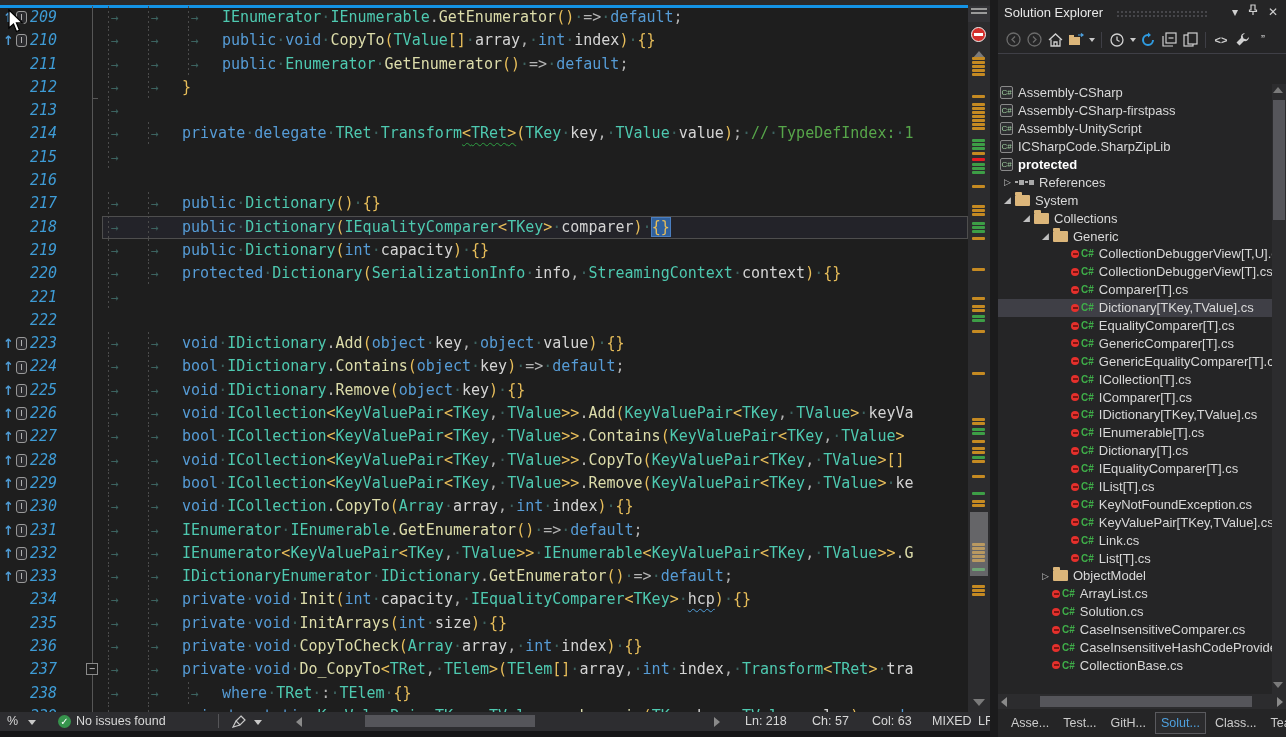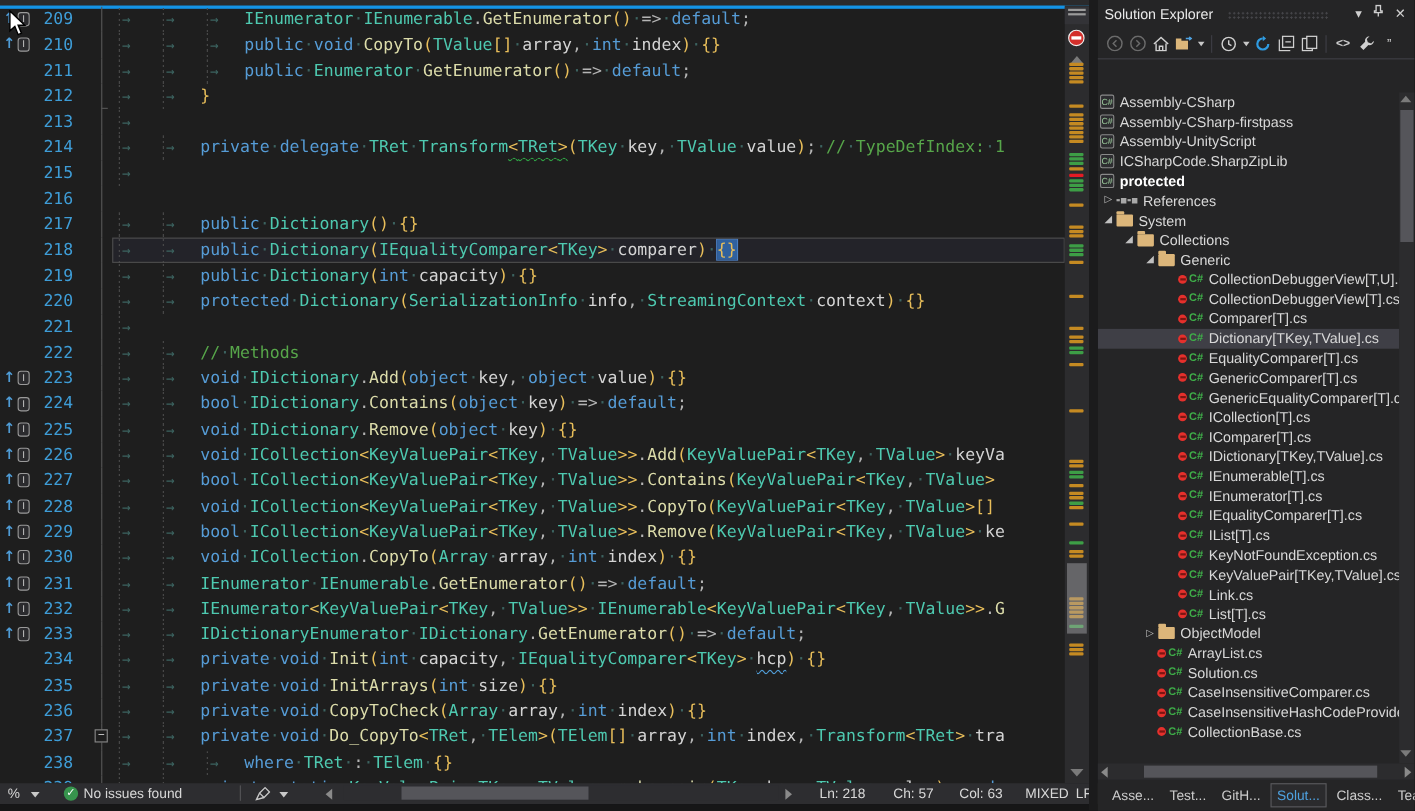--- a/index.html
+++ b/index.html
@@ -8,21 +8,21 @@
 
   
   #editor-wrap { position:absolute; left:0; top:0; width:990px; height:712px; background:#1e1e1e; }
   #top-edge { position:absolute; left:0; top:0; width:990px; height:5px; background:#2a2a2c; }
   #top-accent { position:absolute; left:0; top:5px; width:990px; height:3px; background:var(--accent); }
   #code-lines { position:absolute; left:0; top:6px; width:968px; height:706px; overflow:hidden; }
   .line { display:flex; height:23.3px; line-height:23.3px; font-family:"DejaVu Sans Mono",monospace; font-size:15px; white-space:pre; }
   .gm { width:30px; flex:0 0 30px; display:flex; align-items:center; }
   .ov-arrow { color:#4f9cd6; font-weight:bold; font-size:13px; margin-left:3px; font-family:"DejaVu Sans",sans-serif; }
   .ov-box { display:inline-block; width:11px; height:13px; border:1px solid #9a9a9a; border-radius:3px; background:#2b2b2e; color:#c8c8c8; font-size:9px; line-height:11px; text-align:center; margin-left:2px; font-family:"Liberation Sans",sans-serif; }
-  .num { width:52px; flex:0 0 52px; text-align:center; padding-right:6px; color:var(--linenum); }
+  .num { width:52px; flex:0 0 52px; text-align:left; padding-right:6px; color:var(--linenum);font-style:italic; }
   .oc { width:20px; flex:0 0 20px; position:relative; background:linear-gradient(#565656,#565656) 10px 0/1px 100% no-repeat; }
   .tick { position:absolute; left:10px; bottom:0; width:6px; height:1px; background:#565656; }
   .foldbox { position:absolute; left:4px; top:5px; width:12px; height:12px; border:1px solid #8a8a8a; background:#1e1e1e; color:#cccccc; font-size:10px; line-height:10px; text-align:center; z-index:2; }
   .code { flex:1; min-width:0; }
   .icell { display:inline-block; width:40px; color:#3c6360; background:repeating-linear-gradient(to bottom,#4b4b4b 0 2px,transparent 2px 5px) 6px 0/1px 100% no-repeat; padding-left:9px; font-size:13px; }
   .sp { color:#3c6360; }
   .tok.k { color:var(--kw); } .tok.t { color:var(--type); } .tok.m { color:var(--method); }
   .tok.p { color:var(--param); } .tok.o { color:var(--punct); } .tok.b { color:var(--brace); }
   .tok.c { color:var(--comment); }
   .tok.sel { background:var(--selection); outline:1px solid #4a7ec0; }
@@ -115,21 +115,21 @@
         <div class="line"><div class="gm"></div><div class="num">212</div><div class="oc"><div class="tick"></div></div><div class="code"><span class="icell">→</span><span class="icell">→</span><span class="tok b">}</span></div></div>
         <div class="line"><div class="gm"></div><div class="num">213</div><div class="oc"></div><div class="code"><span class="icell">→</span></div></div>
         <div class="line"><div class="gm"></div><div class="num">214</div><div class="oc"></div><div class="code"><span class="icell">→</span><span class="icell">→</span><span class="tok k">private</span><span class="sp">·</span><span class="tok k">delegate</span><span class="sp">·</span><span class="tok t">TRet</span><span class="sp">·</span><span class="tok t">Transform</span><span class="tok b sqg">&lt;</span><span class="tok t sqg">TRet</span><span class="tok b sqg">&gt;</span><span class="tok b">(</span><span class="tok t">TKey</span><span class="sp">·</span><span class="tok p">key</span><span class="tok o">,</span><span class="sp">·</span><span class="tok t">TValue</span><span class="sp">·</span><span class="tok p">value</span><span class="tok b">)</span><span class="tok o">;</span><span class="sp">·</span><span class="tok c">//</span><span class="sp">·</span><span class="tok c">TypeDefIndex:</span><span class="sp">·</span><span class="tok c">1</span></div></div>
         <div class="line"><div class="gm"></div><div class="num">215</div><div class="oc"></div><div class="code"><span class="icell">→</span></div></div>
         <div class="line"><div class="gm"></div><div class="num">216</div><div class="oc"></div></div>
         <div class="line"><div class="gm"></div><div class="num">217</div><div class="oc"></div><div class="code"><span class="icell">→</span><span class="icell">→</span><span class="tok k">public</span><span class="sp">·</span><span class="tok t">Dictionary</span><span class="tok b">()</span><span class="sp">·</span><span class="tok b">{}</span></div></div>
         <div class="line"><div class="gm"></div><div class="num">218</div><div class="oc"></div><div class="code current"><span class="icell">→</span><span class="icell">→</span><span class="tok k">public</span><span class="sp">·</span><span class="tok t">Dictionary</span><span class="tok b">(</span><span class="tok t">IEqualityComparer</span><span class="tok b">&lt;</span><span class="tok t">TKey</span><span class="tok b">&gt;</span><span class="sp">·</span><span class="tok p">comparer</span><span class="tok b">)</span><span class="sp">·</span><span class="tok b sel">{}</span></div></div>
         <div class="line"><div class="gm"></div><div class="num">219</div><div class="oc"></div><div class="code"><span class="icell">→</span><span class="icell">→</span><span class="tok k">public</span><span class="sp">·</span><span class="tok t">Dictionary</span><span class="tok b">(</span><span class="tok k">int</span><span class="sp">·</span><span class="tok p">capacity</span><span class="tok b">)</span><span class="sp">·</span><span class="tok b">{}</span></div></div>
         <div class="line"><div class="gm"></div><div class="num">220</div><div class="oc"></div><div class="code"><span class="icell">→</span><span class="icell">→</span><span class="tok k">protected</span><span class="sp">·</span><span class="tok t">Dictionary</span><span class="tok b">(</span><span class="tok t">SerializationInfo</span><span class="sp">·</span><span class="tok p">info</span><span class="tok o">,</span><span class="sp">·</span><span class="tok t">StreamingContext</span><span class="sp">·</span><span class="tok p">context</span><span class="tok b">)</span><span class="sp">·</span><span class="tok b">{}</span></div></div>
         <div class="line"><div class="gm"></div><div class="num">221</div><div class="oc"></div><div class="code"><span class="icell">→</span></div></div>
-        <div class="line"><div class="gm"></div><div class="num">222</div><div class="oc"></div><div class="code"><span class="icell">→</span><span class="icell">→</span><span class="tok c">//</span><span class="sp">·</span><span class="tok c">Methods</span></div></div>
+        <div class="line"><div class="gm"></div><div class="num">222</div><div class="oc"></div></div>
         <div class="line"><div class="gm"><span class="ov-arrow">↑</span><span class="ov-box">I</span></div><div class="num">223</div><div class="oc"></div><div class="code"><span class="icell">→</span><span class="icell">→</span><span class="tok k">void</span><span class="sp">·</span><span class="tok t">IDictionary</span><span class="tok o">.</span><span class="tok m">Add</span><span class="tok b">(</span><span class="tok k">object</span><span class="sp">·</span><span class="tok p">key</span><span class="tok o">,</span><span class="sp">·</span><span class="tok k">object</span><span class="sp">·</span><span class="tok p">value</span><span class="tok b">)</span><span class="sp">·</span><span class="tok b">{}</span></div></div>
         <div class="line"><div class="gm"><span class="ov-arrow">↑</span><span class="ov-box">I</span></div><div class="num">224</div><div class="oc"></div><div class="code"><span class="icell">→</span><span class="icell">→</span><span class="tok k">bool</span><span class="sp">·</span><span class="tok t">IDictionary</span><span class="tok o">.</span><span class="tok m">Contains</span><span class="tok b">(</span><span class="tok k">object</span><span class="sp">·</span><span class="tok p">key</span><span class="tok b">)</span><span class="sp">·</span><span class="tok o">=&gt;</span><span class="sp">·</span><span class="tok k">default</span><span class="tok o">;</span></div></div>
         <div class="line"><div class="gm"><span class="ov-arrow">↑</span><span class="ov-box">I</span></div><div class="num">225</div><div class="oc"></div><div class="code"><span class="icell">→</span><span class="icell">→</span><span class="tok k">void</span><span class="sp">·</span><span class="tok t">IDictionary</span><span class="tok o">.</span><span class="tok m">Remove</span><span class="tok b">(</span><span class="tok k">object</span><span class="sp">·</span><span class="tok p">key</span><span class="tok b">)</span><span class="sp">·</span><span class="tok b">{}</span></div></div>
         <div class="line"><div class="gm"><span class="ov-arrow">↑</span><span class="ov-box">I</span></div><div class="num">226</div><div class="oc"></div><div class="code"><span class="icell">→</span><span class="icell">→</span><span class="tok k">void</span><span class="sp">·</span><span class="tok t">ICollection</span><span class="tok b">&lt;</span><span class="tok t">KeyValuePair</span><span class="tok b">&lt;</span><span class="tok t">TKey</span><span class="tok o">,</span><span class="sp">·</span><span class="tok t">TValue</span><span class="tok b">&gt;&gt;</span><span class="tok o">.</span><span class="tok m">Add</span><span class="tok b">(</span><span class="tok t">KeyValuePair</span><span class="tok b">&lt;</span><span class="tok t">TKey</span><span class="tok o">,</span><span class="sp">·</span><span class="tok t">TValue</span><span class="tok b">&gt;</span><span class="sp">·</span><span class="tok p">keyVa</span></div></div>
         <div class="line"><div class="gm"><span class="ov-arrow">↑</span><span class="ov-box">I</span></div><div class="num">227</div><div class="oc"></div><div class="code"><span class="icell">→</span><span class="icell">→</span><span class="tok k">bool</span><span class="sp">·</span><span class="tok t">ICollection</span><span class="tok b">&lt;</span><span class="tok t">KeyValuePair</span><span class="tok b">&lt;</span><span class="tok t">TKey</span><span class="tok o">,</span><span class="sp">·</span><span class="tok t">TValue</span><span class="tok b">&gt;&gt;</span><span class="tok o">.</span><span class="tok m">Contains</span><span class="tok b">(</span><span class="tok t">KeyValuePair</span><span class="tok b">&lt;</span><span class="tok t">TKey</span><span class="tok o">,</span><span class="sp">·</span><span class="tok t">TValue</span><span class="tok b">&gt;</span></div></div>
         <div class="line"><div class="gm"><span class="ov-arrow">↑</span><span class="ov-box">I</span></div><div class="num">228</div><div class="oc"></div><div class="code"><span class="icell">→</span><span class="icell">→</span><span class="tok k">void</span><span class="sp">·</span><span class="tok t">ICollection</span><span class="tok b">&lt;</span><span class="tok t">KeyValuePair</span><span class="tok b">&lt;</span><span class="tok t">TKey</span><span class="tok o">,</span><span class="sp">·</span><span class="tok t">TValue</span><span class="tok b">&gt;&gt;</span><span class="tok o">.</span><span class="tok m">CopyTo</span><span class="tok b">(</span><span class="tok t">KeyValuePair</span><span class="tok b">&lt;</span><span class="tok t">TKey</span><span class="tok o">,</span><span class="sp">·</span><span class="tok t">TValue</span><span class="tok b">&gt;[]</span></div></div>
         <div class="line"><div class="gm"><span class="ov-arrow">↑</span><span class="ov-box">I</span></div><div class="num">229</div><div class="oc"></div><div class="code"><span class="icell">→</span><span class="icell">→</span><span class="tok k">bool</span><span class="sp">·</span><span class="tok t">ICollection</span><span class="tok b">&lt;</span><span class="tok t">KeyValuePair</span><span class="tok b">&lt;</span><span class="tok t">TKey</span><span class="tok o">,</span><span class="sp">·</span><span class="tok t">TValue</span><span class="tok b">&gt;&gt;</span><span class="tok o">.</span><span class="tok m">Remove</span><span class="tok b">(</span><span class="tok t">KeyValuePair</span><span class="tok b">&lt;</span><span class="tok t">TKey</span><span class="tok o">,</span><span class="sp">·</span><span class="tok t">TValue</span><span class="tok b">&gt;</span><span class="sp">·</span><span class="tok p">ke</span></div></div>
         <div class="line"><div class="gm"><span class="ov-arrow">↑</span><span class="ov-box">I</span></div><div class="num">230</div><div class="oc"></div><div class="code"><span class="icell">→</span><span class="icell">→</span><span class="tok k">void</span><span class="sp">·</span><span class="tok t">ICollection</span><span class="tok o">.</span><span class="tok m">CopyTo</span><span class="tok b">(</span><span class="tok t">Array</span><span class="sp">·</span><span class="tok p">array</span><span class="tok o">,</span><span class="sp">·</span><span class="tok k">int</span><span class="sp">·</span><span class="tok p">index</span><span class="tok b">)</span><span class="sp">·</span><span class="tok b">{}</span></div></div>
         <div class="line"><div class="gm"><span class="ov-arrow">↑</span><span class="ov-box">I</span></div><div class="num">231</div><div class="oc"></div><div class="code"><span class="icell">→</span><span class="icell">→</span><span class="tok t">IEnumerator</span><span class="sp">·</span><span class="tok t">IEnumerable</span><span class="tok o">.</span><span class="tok m">GetEnumerator</span><span class="tok b">()</span><span class="sp">·</span><span class="tok o">=&gt;</span><span class="sp">·</span><span class="tok k">default</span><span class="tok o">;</span></div></div>
         <div class="line"><div class="gm"><span class="ov-arrow">↑</span><span class="ov-box">I</span></div><div class="num">232</div><div class="oc"></div><div class="code"><span class="icell">→</span><span class="icell">→</span><span class="tok t">IEnumerator</span><span class="tok b">&lt;</span><span class="tok t">KeyValuePair</span><span class="tok b">&lt;</span><span class="tok t">TKey</span><span class="tok o">,</span><span class="sp">·</span><span class="tok t">TValue</span><span class="tok b">&gt;&gt;</span><span class="sp">·</span><span class="tok t">IEnumerable</span><span class="tok b">&lt;</span><span class="tok t">KeyValuePair</span><span class="tok b">&lt;</span><span class="tok t">TKey</span><span class="tok o">,</span><span class="sp">·</span><span class="tok t">TValue</span><span class="tok b">&gt;&gt;</span><span class="tok o">.</span><span class="tok m">G</span></div></div>
@@ -484,21 +484,21 @@
           </span>
           <span class="lbl">IEnumerable[T].cs</span>
         </div>
         <div class="trow" style="padding-left: 73px;">
           <span class="tree-icon">
             <span class="file-ic">
               <span class="lock-dot"></span>
               <span class="cs-mark">C#</span>
             </span>
           </span>
-          <span class="lbl">IEnumerator[T].cs</span>
+          <span class="lbl">Dictionary[T].cs</span>
         </div>
         <div class="trow" style="padding-left: 73px;">
           <span class="tree-icon">
             <span class="file-ic">
               <span class="lock-dot"></span>
               <span class="cs-mark">C#</span>
             </span>
           </span>
           <span class="lbl">IEqualityComparer[T].cs</span>
         </div>

